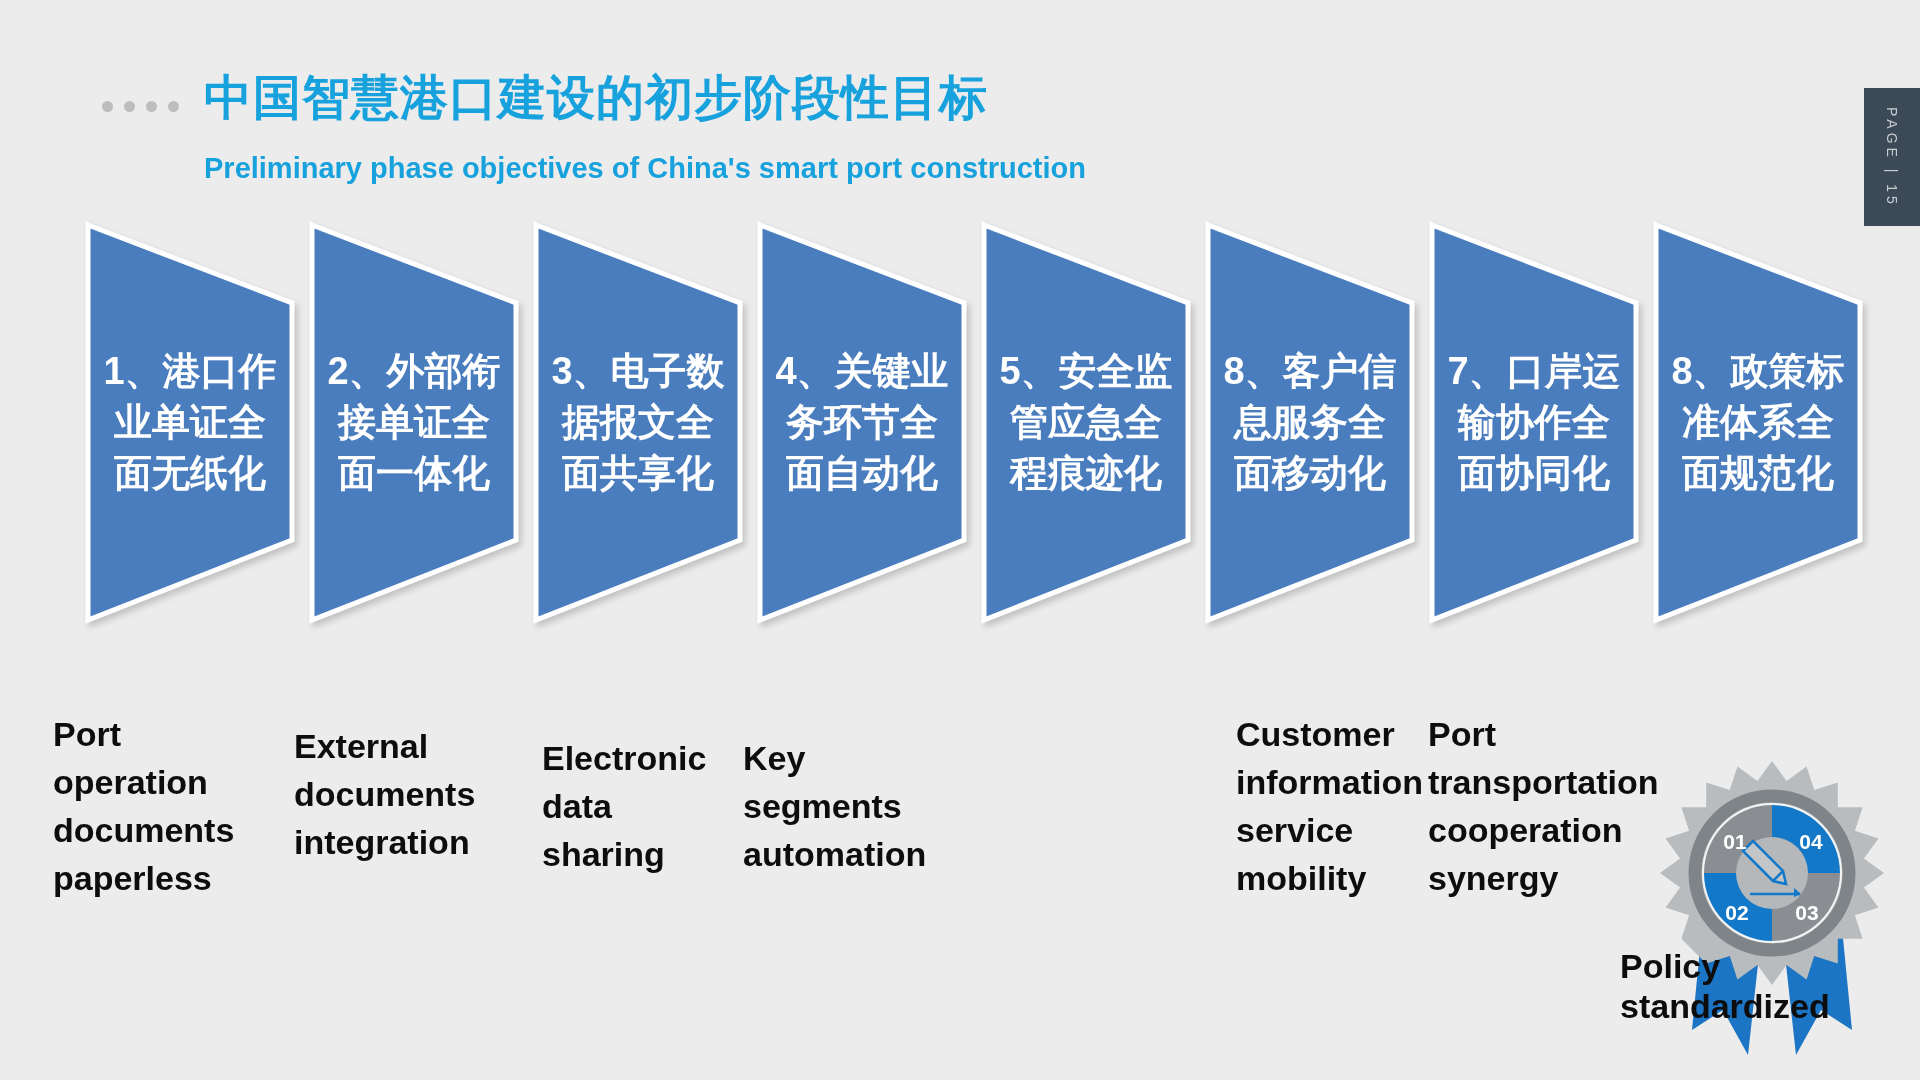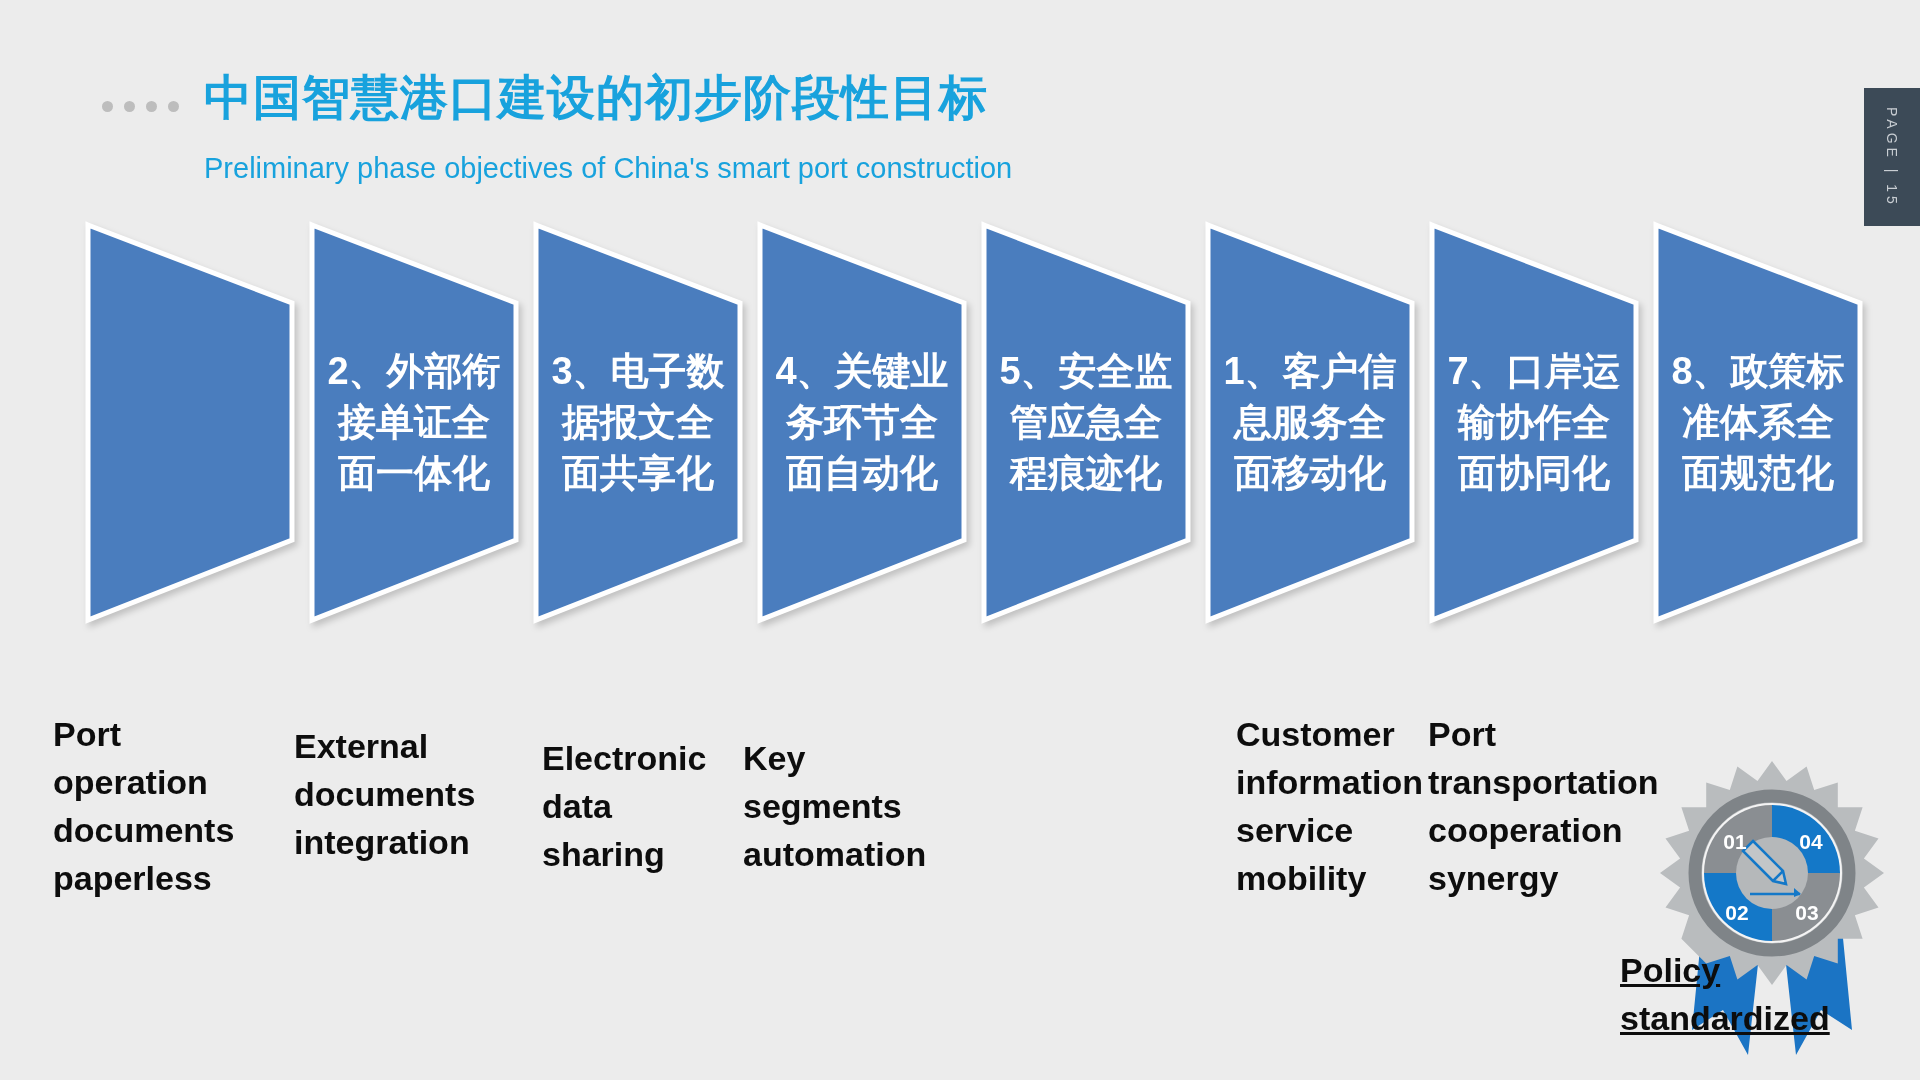--- a/index.html
+++ b/index.html
@@ -3,41 +3,41 @@
 <meta charset="utf-8">
 <style>
   html,body{margin:0;padding:0;background:#ddd;}
   .slide{position:relative;width:1920px;height:1080px;background:#ECECEC;overflow:hidden;
          font-family:"Liberation Sans","DejaVu Sans",sans-serif;}
 
   
   .dots{position:absolute;left:102px;top:101px;display:flex;gap:11px;}
   .dot{width:11px;height:11px;border-radius:50%;background:#BDBDBD;}
   .title-zh{position:absolute;left:204px;top:66px;font-size:48px;font-weight:bold;color:#18A2DD;letter-spacing:1px;text-align:center;}
-  .title-en{position:absolute;left:204px;top:152px;font-size:29px;font-weight:normal;color:#18A2DD;}
+  .title-en{position:absolute;left:204px;top:152px;font-size:29px;font-weight:bold;color:#18A2DD;}
 
   
   .page-tab{position:absolute;left:1864px;top:88px;width:56px;height:138px;background:#3C4A57;
             display:flex;align-items:center;justify-content:center;}
   .page-tab span{writing-mode:vertical-rl;font-size:14px;letter-spacing:4px;color:#C9CED3;}
 
   
   .arrow{position:absolute;top:220px;width:214px;height:407px;}
   .arrow svg{position:absolute;left:0;top:0;filter:drop-shadow(3px 4px 3px rgba(0,0,0,0.18));}
   .arrow-text{position:absolute;left:5px;top:126px;width:204px;text-align:center;color:#FFFFFF;
               font-size:38px;font-weight:bold;line-height:51px;white-space:pre-line;}
 
   
   .en-label{position:absolute;font-size:34px;font-weight:bold;color:#0D0D0D;line-height:48px;
             white-space:pre-line;}
 
   
   .badge{position:absolute;left:1650px;top:750px;width:250px;height:330px;}
   .badge-caption{position:absolute;left:1620px;top:946px;font-size:34px;font-weight:bold;color:#0D0D0D;
-                 line-height:48px;white-space:pre-line;z-index:5;text-decoration:underline;}
+                 line-height:40px;white-space:pre-line;z-index:5;}
   .badge-num{font-size:21px;font-weight:bold;fill:#FFFFFF;}
 </style>
 </head>
 <body>
 
 <div class="slide">
 
   <div class="dots">
     <div class="dot"></div>
     <div class="dot"></div>
@@ -48,20 +48,23 @@
   <div class="title-en">Preliminary phase objectives of China's smart port construction</div>
 
   <div class="page-tab">
     <span>PAGE | 15</span>
   </div>
 
   <div class="arrow" style="left:83px">
     <svg width="214" height="407" viewBox="0 0 214 407">
       <polygon points="5,5 209,83 209,320 5,400" fill="#4A7DBE" stroke="#FFFFFF" stroke-width="5"></polygon>
       </svg>
+    <div class="arrow-text">1、港口作
+业单证全
+面无纸化</div>
   </div>
   <div class="arrow" style="left:307px">
     <svg width="214" height="407" viewBox="0 0 214 407">
       <polygon points="5,5 209,83 209,320 5,400" fill="#4A7DBE" stroke="#FFFFFF" stroke-width="5"></polygon>
       </svg>
     <div class="arrow-text">2、外部衔
 接单证全
 面一体化</div>
   </div>
   <div class="arrow" style="left:531px">
@@ -85,21 +88,21 @@
       <polygon points="5,5 209,83 209,320 5,400" fill="#4A7DBE" stroke="#FFFFFF" stroke-width="5"></polygon>
       </svg>
     <div class="arrow-text">5、安全监
 管应急全
 程痕迹化</div>
   </div>
   <div class="arrow" style="left:1203px">
     <svg width="214" height="407" viewBox="0 0 214 407">
       <polygon points="5,5 209,83 209,320 5,400" fill="#4A7DBE" stroke="#FFFFFF" stroke-width="5"></polygon>
       </svg>
-    <div class="arrow-text">1、客户信
+    <div class="arrow-text">8、客户信
 息服务全
 面移动化</div>
   </div>
   <div class="arrow" style="left:1427px">
     <svg width="214" height="407" viewBox="0 0 214 407">
       <polygon points="5,5 209,83 209,320 5,400" fill="#4A7DBE" stroke="#FFFFFF" stroke-width="5"></polygon>
       </svg>
     <div class="arrow-text">7、口岸运
 输协作全
 面协同化</div>

